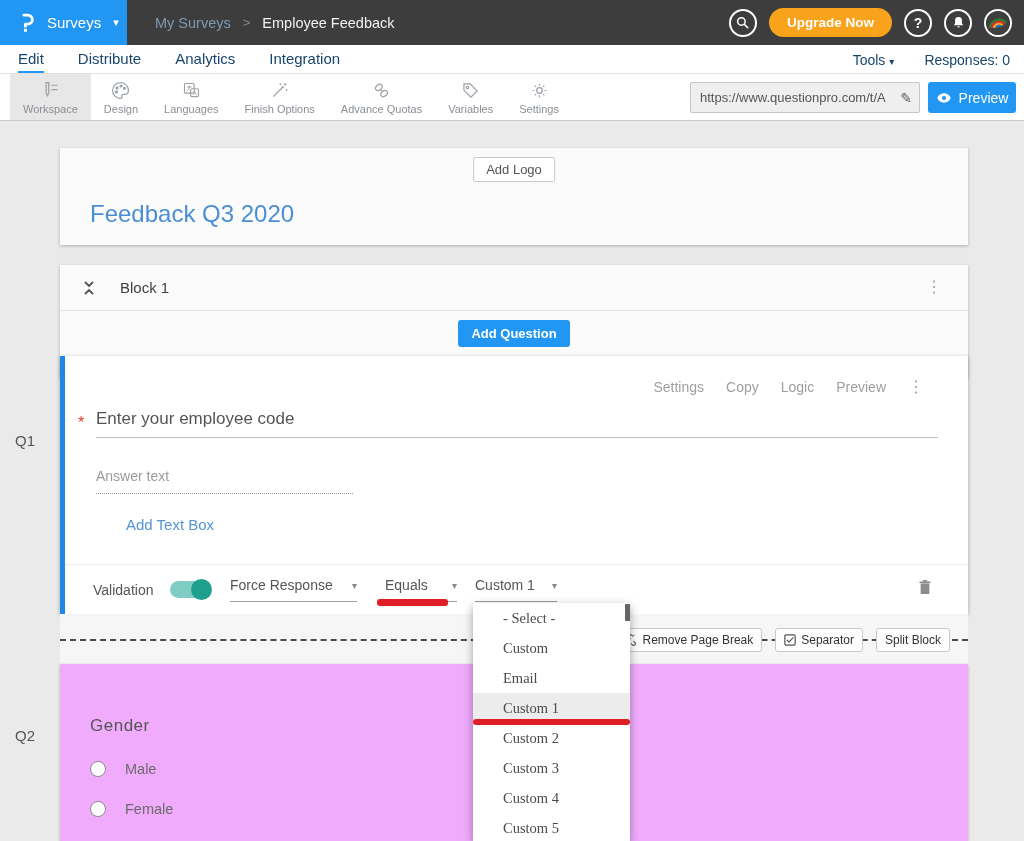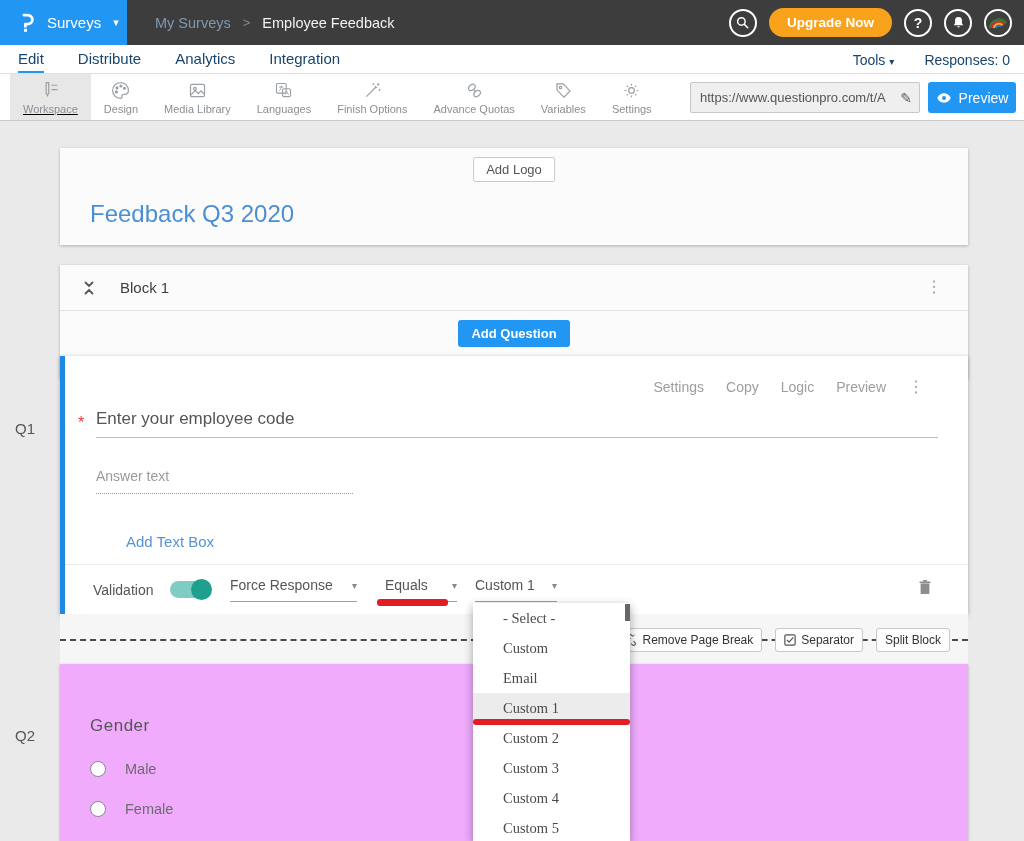--- a/index.html
+++ b/index.html
@@ -27,21 +27,21 @@
   .tabs { display:flex; padding-left:18px; }
   .tab { display:flex; align-items:center; margin-right:34px; font-size:15px; color:#17456e; border-bottom:2px solid transparent; cursor:pointer; }
   .tab.active { border-bottom-color:#2196f3; }
   .nav-right { position:absolute; right:14px; top:0; height:29px; display:flex; align-items:center; gap:30px; font-size:14px; color:#17456e; }
   .nav-right .caret { font-size:10px; margin-left:4px; color:#17456e; }
 
   
   .toolbar { position:absolute; top:74px; left:0; width:1024px; height:47px; background:#fff; border-bottom:1px solid #c9c9c9; display:flex; align-items:stretch; z-index:28; }
   .tool-items { display:flex; padding-left:10px; }
   .titem { display:flex; flex-direction:column; align-items:center; justify-content:center; gap:2px; padding:0 13px; cursor:pointer; }
-  .titem.active { background:#e7e7e7;text-decoration:underline; }
+  .titem.active { background:#e7e7e7; }
   .titem .ticon { height:22px; display:flex; align-items:center; justify-content:center; color:#9aa0a6; }
   .titem .tlabel { font-size:11px; color:#8a8f94; white-space:nowrap; }
   .urlbox { position:absolute; left:690px; top:8px; width:230px; height:31px; background:#efefef; border:1px solid #c6c6c6; border-radius:2px; display:flex; align-items:center; }
   .urlbox input { flex:1; min-width:0; border:none; background:transparent; font-family:"Liberation Sans",sans-serif; font-size:13px; color:#555; padding:0 2px 0 9px; outline:none; }
   .urlbox .pencil { font-size:14px; color:#555; padding-right:7px; cursor:pointer; }
   .preview-btn { position:absolute; left:928px; top:8px; width:88px; height:31px; background:#2196f3; border:none; border-radius:3px; color:#fff; font-size:14px; display:flex; align-items:center; justify-content:center; gap:7px; cursor:pointer; }
 
   
   .card { position:absolute; left:60px; width:908px; box-shadow:0 1px 3px rgba(0,0,0,.25); }
   .survey-card { top:148px; height:97px; background:#fbfbfb; }
@@ -58,21 +58,21 @@
   .addq-btn { background:#2196f3; color:#fff; border:none; border-radius:3px; font-size:13px; font-weight:bold; padding:6px 13px; cursor:pointer; font-family:"Liberation Sans",sans-serif; }
 
   .q1-card { top:356px; height:258px; background:#fff; border-left:5px solid #1e88e5; box-shadow:0 1px 4px rgba(0,0,0,.3); }
   .q-actions { position:absolute; top:23px; right:44px; display:flex; align-items:center; gap:22px; font-size:14px; color:#9e9e9e; }
   .q-actions span { cursor:pointer; }
   .q-asterisk { position:absolute; left:13px; top:58px; color:#e53935; font-size:16px; }
   .q-text { position:absolute; left:31px; top:53px; font-size:17px; color:#555; }
   .q-underline { position:absolute; left:31px; right:30px; top:81px; border-bottom:1px solid #bdbdbd; }
   .answer-ph { position:absolute; left:31px; top:112px; font-size:14px; color:#9a9a9a; cursor:text; }
   .answer-line { position:absolute; left:31px; width:257px; top:137px; border-bottom:1px dotted #999; }
-  .add-textbox { position:absolute; left:61px; top:177px; font-size:15px; color:#5494d6; cursor:pointer; }
+  .add-textbox { position:absolute; left:61px; top:160px; font-size:15px; color:#5494d6; cursor:pointer; }
   .vdivider { position:absolute; left:0; right:0; top:208px; border-top:1px solid #ececec; }
   .vrow { position:absolute; left:0; right:0; bottom:0; height:49px; }
   .v-label { position:absolute; left:28px; top:17px; font-size:14px; color:#555; }
   .toggle { position:absolute; left:105px; top:16px; width:40px; height:17px; border-radius:9px; background:#7fccc3; cursor:pointer; }
   .toggle .knob { position:absolute; right:-2px; top:-2px; width:21px; height:21px; border-radius:50%; background:#1fa08e; }
   .vselect { position:absolute; top:12px; display:flex; align-items:center; justify-content:space-between; border-bottom:1px solid #9e9e9e; padding-bottom:8px; font-size:14px; color:#555; cursor:pointer; }
   .vselect .caret { color:#8a8a8a; font-size:10px; }
   .vs-force { left:165px; width:127px; }
   .vs-equals { left:320px; width:72px; }
   .vs-value { left:410px; width:82px; }
@@ -85,21 +85,21 @@
 
   .q2-card { top:664px; height:177px; background:#f0abfc; }
   .q2-text { position:absolute; left:30px; top:52px; font-size:17px; color:#555; letter-spacing:.5px; }
   .opt-row { position:absolute; left:30px; display:flex; align-items:center; gap:19px; }
   .opt-male { top:97px; }
   .opt-female { top:137px; }
   .radio { width:16px; height:16px; border:1.5px solid #8a8a8a; border-radius:50%; background:#fff; cursor:pointer; }
   .opt-label { font-size:14.5px; color:#6b6b6b; }
 
   .qmargin { position:absolute; left:15px; font-size:15px; color:#555; }
-  .qm1 { top:420px; } .qm2 { top:727px; }
+  .qm1 { top:432px; } .qm2 { top:727px; }
 
   
   .dropdown { position:absolute; left:473px; top:603px; width:157px; height:238px; background:#fff; box-shadow:0 3px 9px rgba(0,0,0,.35); z-index:60; overflow:hidden;font-family:Liberation Serif, serif; }
   .ditem { height:30px; line-height:30px; padding-left:30px; font-size:14.5px; color:#4a4a4a; cursor:pointer; white-space:nowrap; }
   .ditem.hl { background:#ececec; }
   .dd-scroll { position:absolute; right:0; top:1px; width:5px; height:17px; background:#666; }
   .red-line { position:absolute; background:#e01e25; border-radius:3px; z-index:70; }
   .red-equals { left:377px; top:599px; width:71px; height:7px; }
   .red-custom1 { left:473px; top:719px; width:157px; height:6px; }
 
@@ -184,30 +184,20 @@
         <span class="ticon">
           <svg viewBox="0 0 24 24" width="21" height="21" fill="none" stroke="#9aa0a6" stroke-width="1.4">
               <path d="M12 3a9 9 0 1 0 0 18c1.5 0 2-1 1.5-2s0-2.5 2-2.5H18a4 4 0 0 0 3-3.8A8.8 8.8 0 0 0 12 3z"></path>
               <circle cx="8" cy="9" r="1.1" fill="#9aa0a6"></circle>
               <circle cx="12.5" cy="6.8" r="1.1" fill="#9aa0a6"></circle>
               <circle cx="16.5" cy="9.4" r="1.1" fill="#9aa0a6"></circle>
               <circle cx="7.3" cy="13.6" r="1.1" fill="#9aa0a6"></circle>
             </svg>
         </span>
         <span class="tlabel">Design</span>
-      </div>
-      <div class="titem">
-        <span class="ticon">
-          <svg viewBox="0 0 24 24" width="21" height="21" fill="none" stroke="#9aa0a6" stroke-width="1.4">
-              <rect x="4" y="5" width="16" height="14" rx="1.5"></rect>
-              <circle cx="9" cy="10" r="1.6"></circle>
-              <path d="M4.5 17l5-5 3.5 3.5 3-3 3.5 3.5"></path>
-            </svg>
-        </span>
-        <span class="tlabel">Media Library</span>
       </div>
       <div class="titem">
         <span class="ticon">
           <svg viewBox="0 0 24 24" width="21" height="21" fill="none" stroke="#9aa0a6" stroke-width="1.3">
               <rect x="4" y="4" width="11" height="11" rx="1.5"></rect>
               <rect x="11" y="10" width="9" height="9" rx="1.5"></rect>
               <path d="M7 8h5M9.5 6.5v1.5c0 2-1 3.5-2.5 4.2" stroke-width="1.1"></path>
               <text x="13.4" y="17.3" font-size="7" fill="#9aa0a6" stroke="none" font-family="Liberation Sans, sans-serif">A</text>
             </svg>
         </span>

